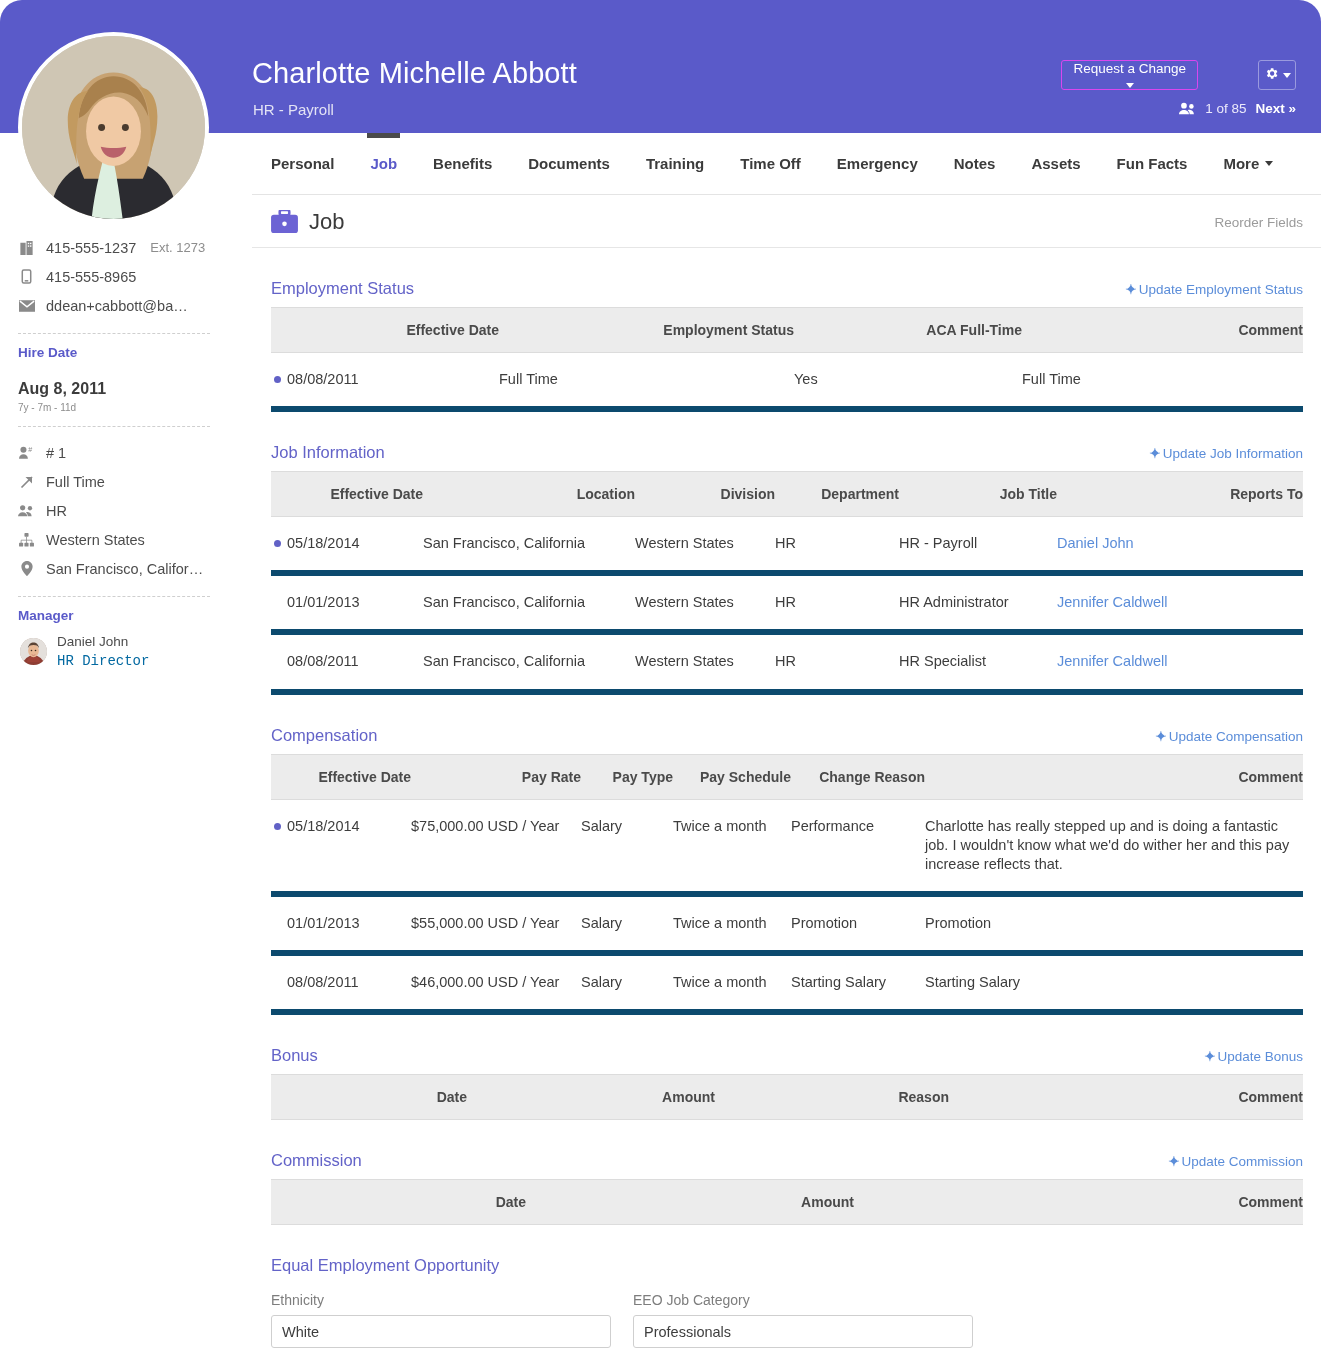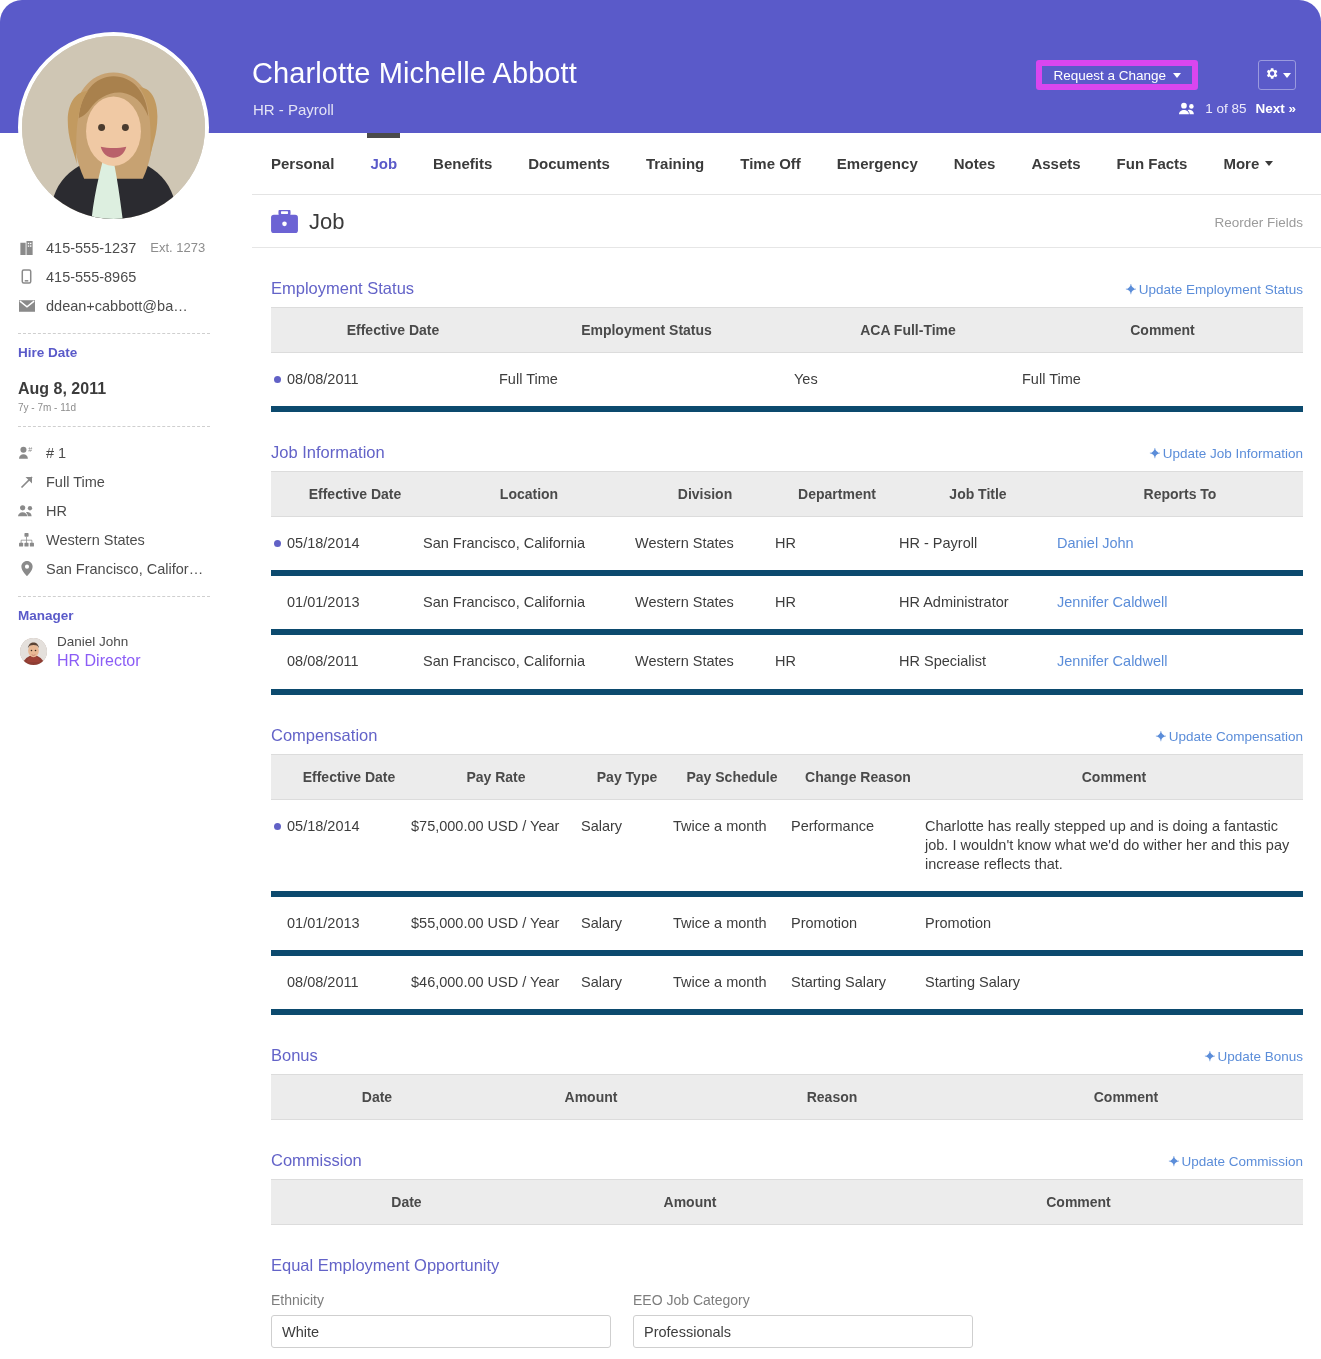--- a/index.html
+++ b/index.html
@@ -41,28 +41,29 @@
     font-size: 15px;
     color: #e3e3f5;
     white-space: nowrap;
   }
   .req-change-btn {
     position: absolute;
     right: 123px; top: 60px;
     height: 30px;
     padding: 0 11px;
     display: flex; align-items: center; gap: 7px;
-    border: 6px solid #d946ef;
+    border: 1px solid #d946ef;
     border-radius: 3px;
     background: transparent;
     color: #ffffff;
     font-size: 13.5px;
     font-family: "Liberation Sans", sans-serif;
     cursor: pointer;
     white-space: nowrap;
+    flex-direction: column;
   }
   .gear-btn {
     position: absolute;
     right: 25px; top: 60px;
     height: 30px;
     width: 38px;
     display: flex; align-items: center; justify-content: center; gap: 4px;
     border: 1px solid #9a9ade;
     border-radius: 3px;
     background: transparent;
@@ -144,21 +145,21 @@
   .mgr-row {
     display: flex; align-items: center; gap: 10px;
     padding-left: 20px; margin-top: 9px;
   }
   .mgr-pic {
     width: 27px; height: 27px; border-radius: 50%; overflow:hidden; flex:none;
     background:#b9a79c;
   }
   .mgr-pic svg { display:block; width:100%; height:100%; }
   .mgr-name { font-size: 13.5px; color: #4c4c4c; line-height: 1.25; }
-  .mgr-title { font-size: 16px; color: #8b5cf6; line-height: 1.3; }
+  .mgr-title { font-size: 14px; color: #0369a1; line-height: 1.3; font-family: Liberation Mono, monospace; }
 
   
   .tabs {
     position: absolute;
     left: 252px; top: 133px;
     width: 1069px;
     height: 62px;
     display: flex;
     align-items: center;
     gap: 0;
@@ -221,21 +222,21 @@
     text-align: right;
   }
   .sec-action .plus { color: #5b8dd9; margin-right: 2px; font-weight: bold; }
 
   table.dt { width: 100%; border-collapse: collapse; table-layout: fixed; }
   table.dt thead th {
     background: #ececec;
     color: #4a4a4a;
     font-size: 14px;
     font-weight: bold;
-    text-align: center;
+    text-align: right;
     padding: 14px 0 14px 0;
     border-top: 1px solid #dcdcdc;
     border-bottom: 1px solid #dcdcdc;
     vertical-align: middle;
   }
   table.dt thead th:first-child { padding-left: 16px; }
   table.dt tbody td {
     font-size: 14.5px;
     color: #3d3d3d;
     padding: 17px 8px 17px 0;

